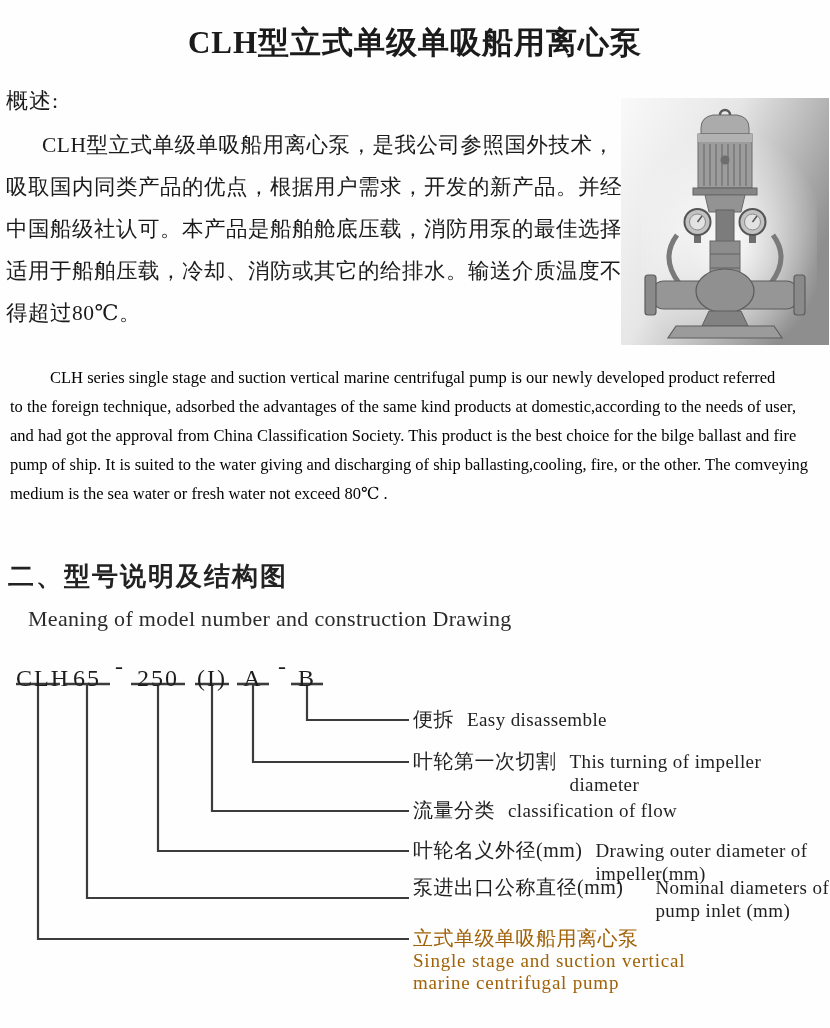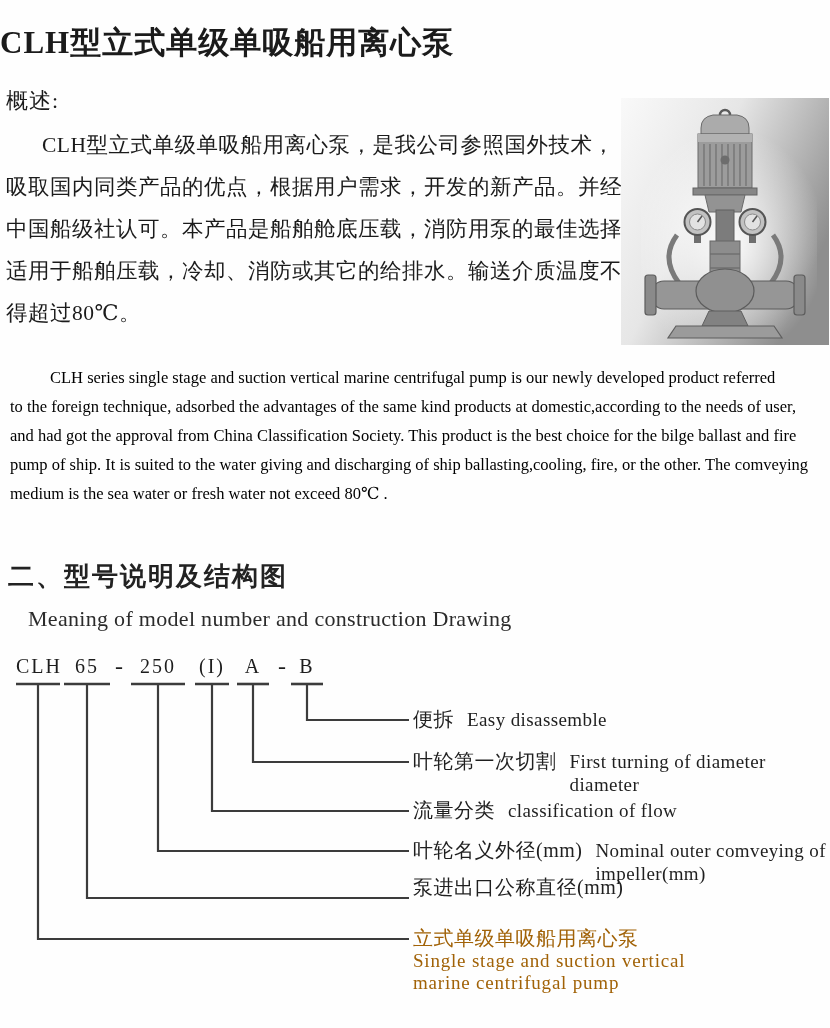--- a/index.html
+++ b/index.html
@@ -1,21 +1,21 @@
 <!DOCTYPE html>
 <html><head>
 <meta charset="utf-8">
 <style>
   html,body{margin:0;padding:0;background:#ffffff;}
   .page{
     position:relative;width:830px;height:1028px;background:#fefefe;overflow:hidden;
     font-family:"Liberation Serif","DejaVu Serif",serif;color:#1b1b1b;
   }
   .title{
-    position:absolute;top:22px;left:0;width:100%;text-align:left;
+    position:absolute;top:22px;left:0;width:100%;text-align:center;
     font-size:31px;font-weight:700;letter-spacing:1px;
   }
   .overview-label{position:absolute;top:86px;left:6px;font-size:22px;letter-spacing:1px;}
   .cn-para{position:absolute;top:124px;left:6px;width:614px;font-size:21.5px;}
   .cn-line{height:42px;line-height:42px;white-space:nowrap;letter-spacing:0.5px;}
   .cn-line.first{padding-left:36px;}
   .photo{
     position:absolute;left:621px;top:98px;width:208px;height:247px;
   }
   .photo svg{display:block;width:100%;height:100%;}
@@ -24,22 +24,22 @@
   .en-line.first{padding-left:40px;}
   .s2-heading-cn{
     position:absolute;top:559px;left:8px;
     font-family:Liberation Sans, sans-serif;
     font-size:26px;font-weight:700;letter-spacing:2px;color:#222;
   }
   .s2-heading-en{position:absolute;top:606px;left:28px;font-size:22px;letter-spacing:0.3px;color:#2b2b2b;}
   .diagram{position:absolute;left:0;top:650px;width:830px;height:378px;}
   .diagram svg.connectors{position:absolute;left:0;top:0;width:830px;height:378px;}
   .seg{
-    position:absolute;top:0;height:32px;line-height:32px;text-align:center;
-    font-size:20px;letter-spacing:2px;color:#1d1d1d;
+    position:absolute;top:12px;height:32px;line-height:32px;text-align:center;
+    font-size:24px;letter-spacing:2px;color:#1d1d1d;
   }
   .sep{position:absolute;top:0;height:32px;line-height:32px;text-align:center;font-size:24px;color:#1d1d1d;}
   .dlabel{position:absolute;left:413px;display:flex;gap:13px;align-items:flex-start;color:#1f1f1f;}
   .dl-cn{font-size:20px;line-height:23px;white-space:nowrap;letter-spacing:0.5px;}
   .dl-en{font-size:19px;line-height:23px;letter-spacing:0.4px;}
   .dl-en span{display:block;white-space:nowrap;}
   .dlabel-stack{position:absolute;left:413px;color:#a16207;}
   .dlabel-stack .dl-cn{display:block;}
   .dlabel-stack .dl-en-line{display:block;font-size:19px;line-height:22px;letter-spacing:0.8px;white-space:nowrap;}
 </style>
@@ -168,43 +168,47 @@
       <span class="dl-cn">便拆</span>
       <span class="dl-en">
           <span>Easy disassemble</span>
           <span></span>
         </span>
     </div>
 
     <div class="dlabel" style="top:100px;">
       <span class="dl-cn">叶轮第一次切割</span>
       <span class="dl-en">
-          <span>First turning of diameter</span>
+          <span>This turning of impeller</span>
           <span>diameter</span>
         </span>
     </div>
 
     <div class="dlabel" style="top:149px;">
       <span class="dl-cn">流量分类</span>
       <span class="dl-en">
           <span>classification of flow</span>
           <span></span>
         </span>
     </div>
 
     <div class="dlabel" style="top:189px;">
       <span class="dl-cn">叶轮名义外径(mm)</span>
       <span class="dl-en">
-          <span>Nominal outer comveying of</span>
+          <span>Drawing outer diameter of</span>
           <span>impeller(mm)</span>
         </span>
     </div>
 
     <div class="dlabel" style="top:226px;gap:32px;">
       <span class="dl-cn">泵进出口公称直径(mm)</span>
+      <span class="dl-en">
+          <span>Nominal diameters of</span>
+          <span>pump inlet (mm)</span>
+        </span>
     </div>
 
     <div class="dlabel-stack" style="top:277px;">
       <span class="dl-cn">立式单级单吸船用离心泵</span>
       <span class="dl-en-line">Single stage and suction vertical</span>
       <span class="dl-en-line">marine centrifugal pump</span>
     </div>
 
   </div>
 </div>

